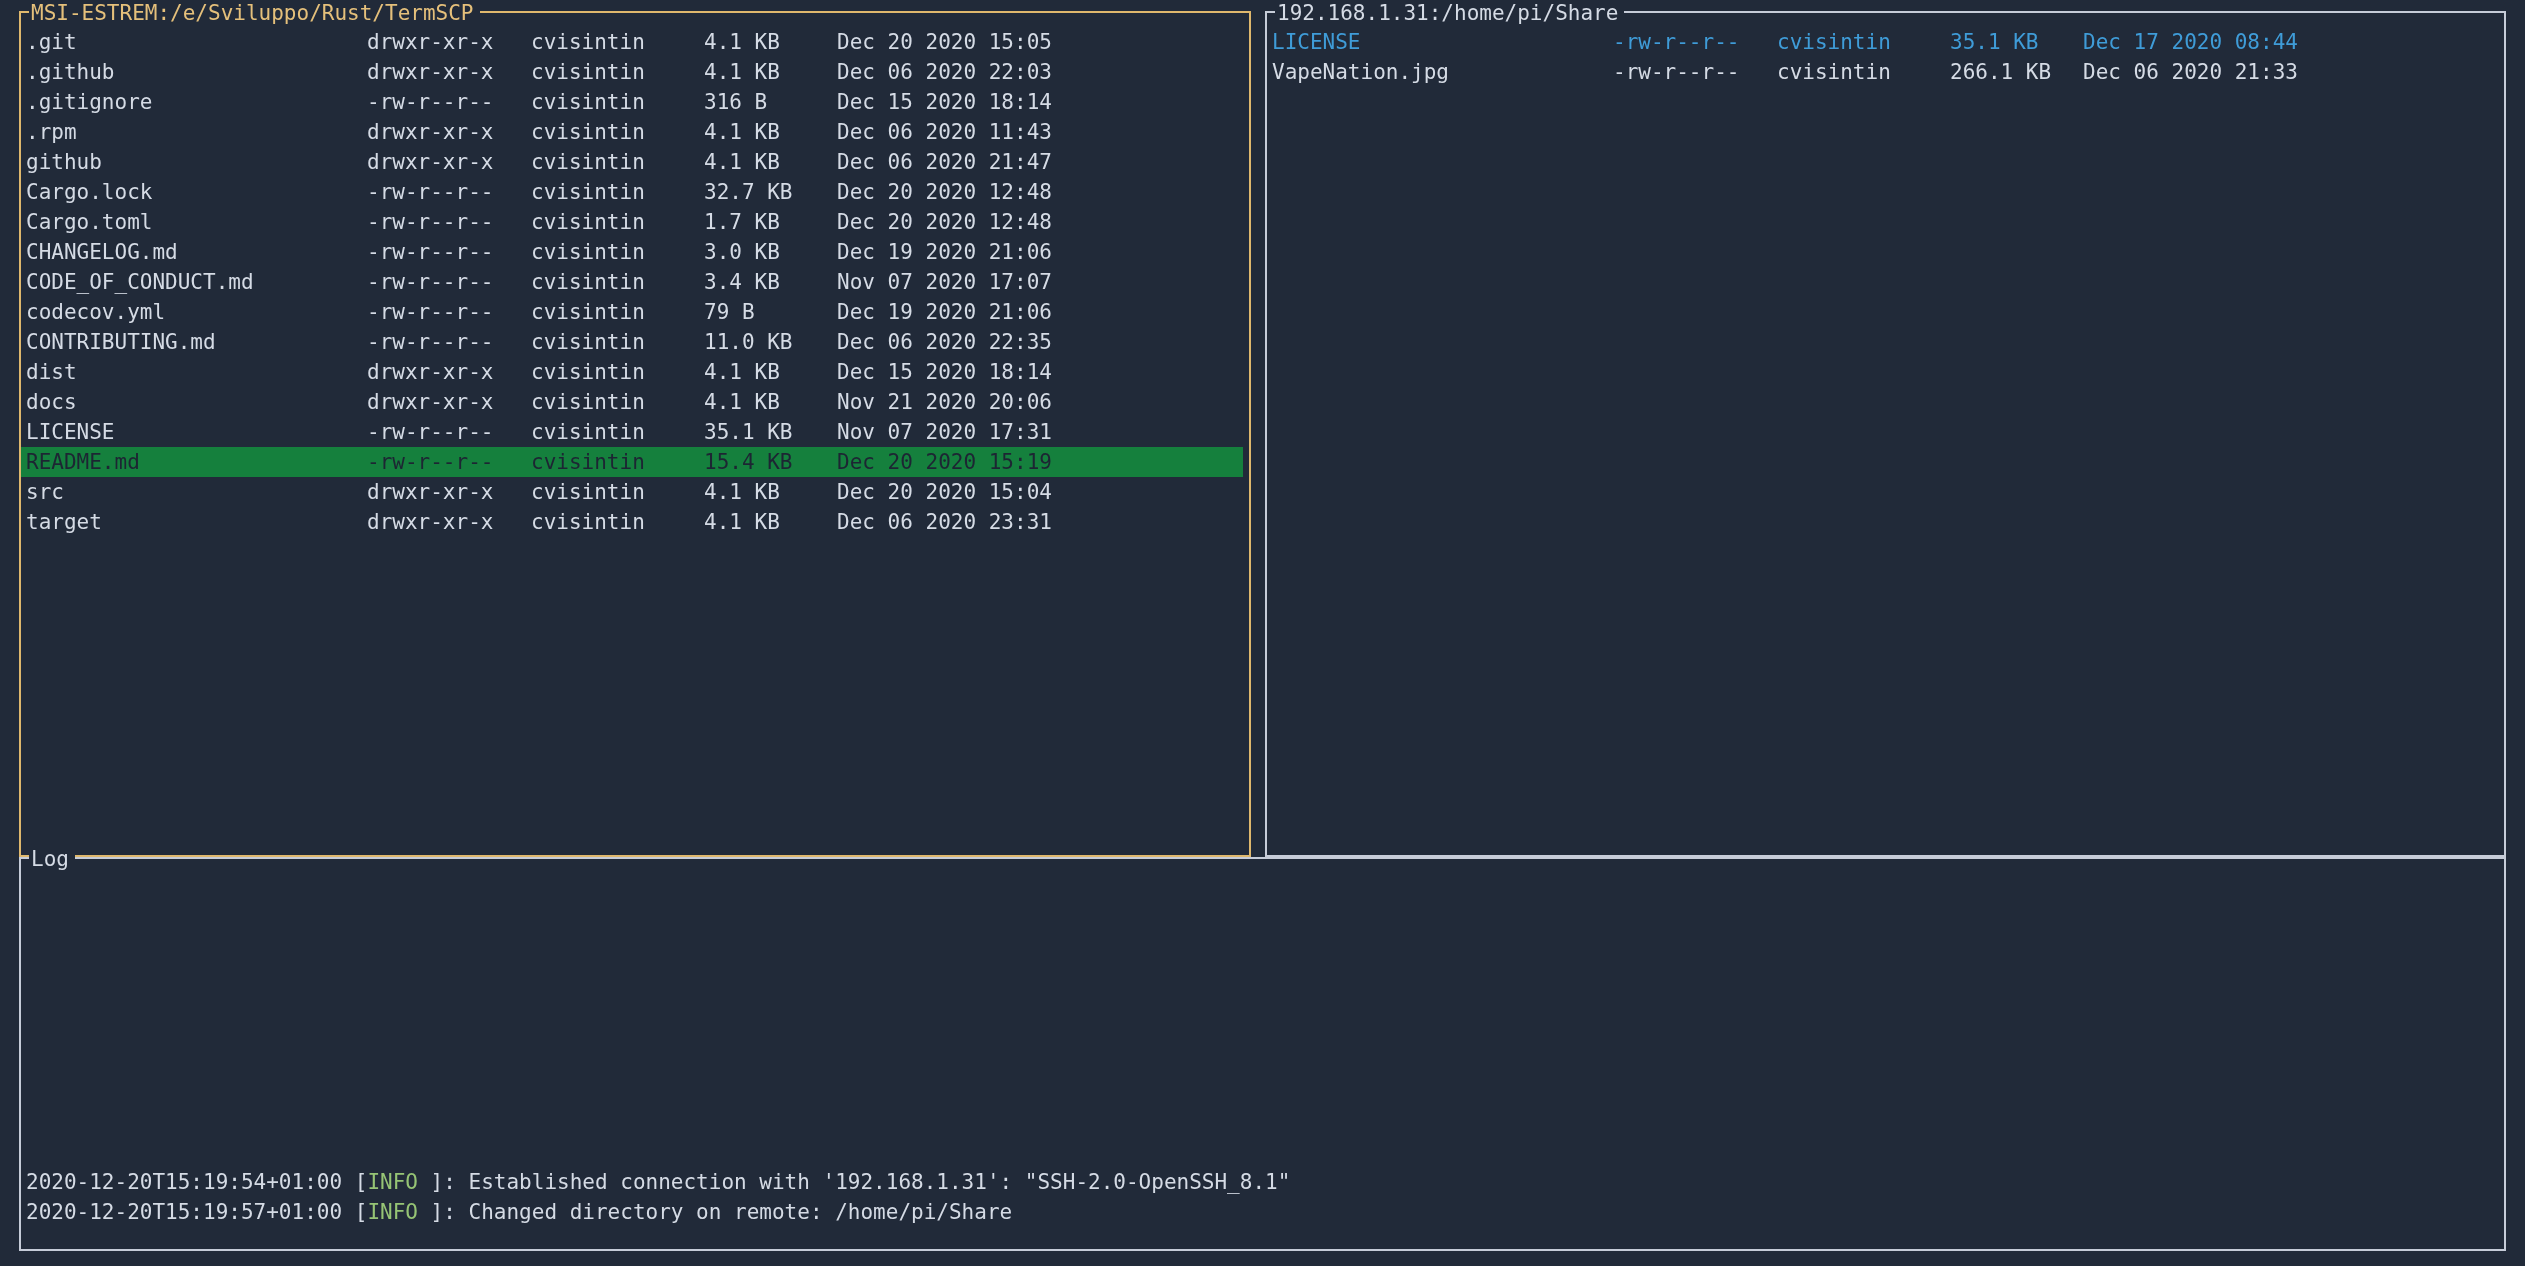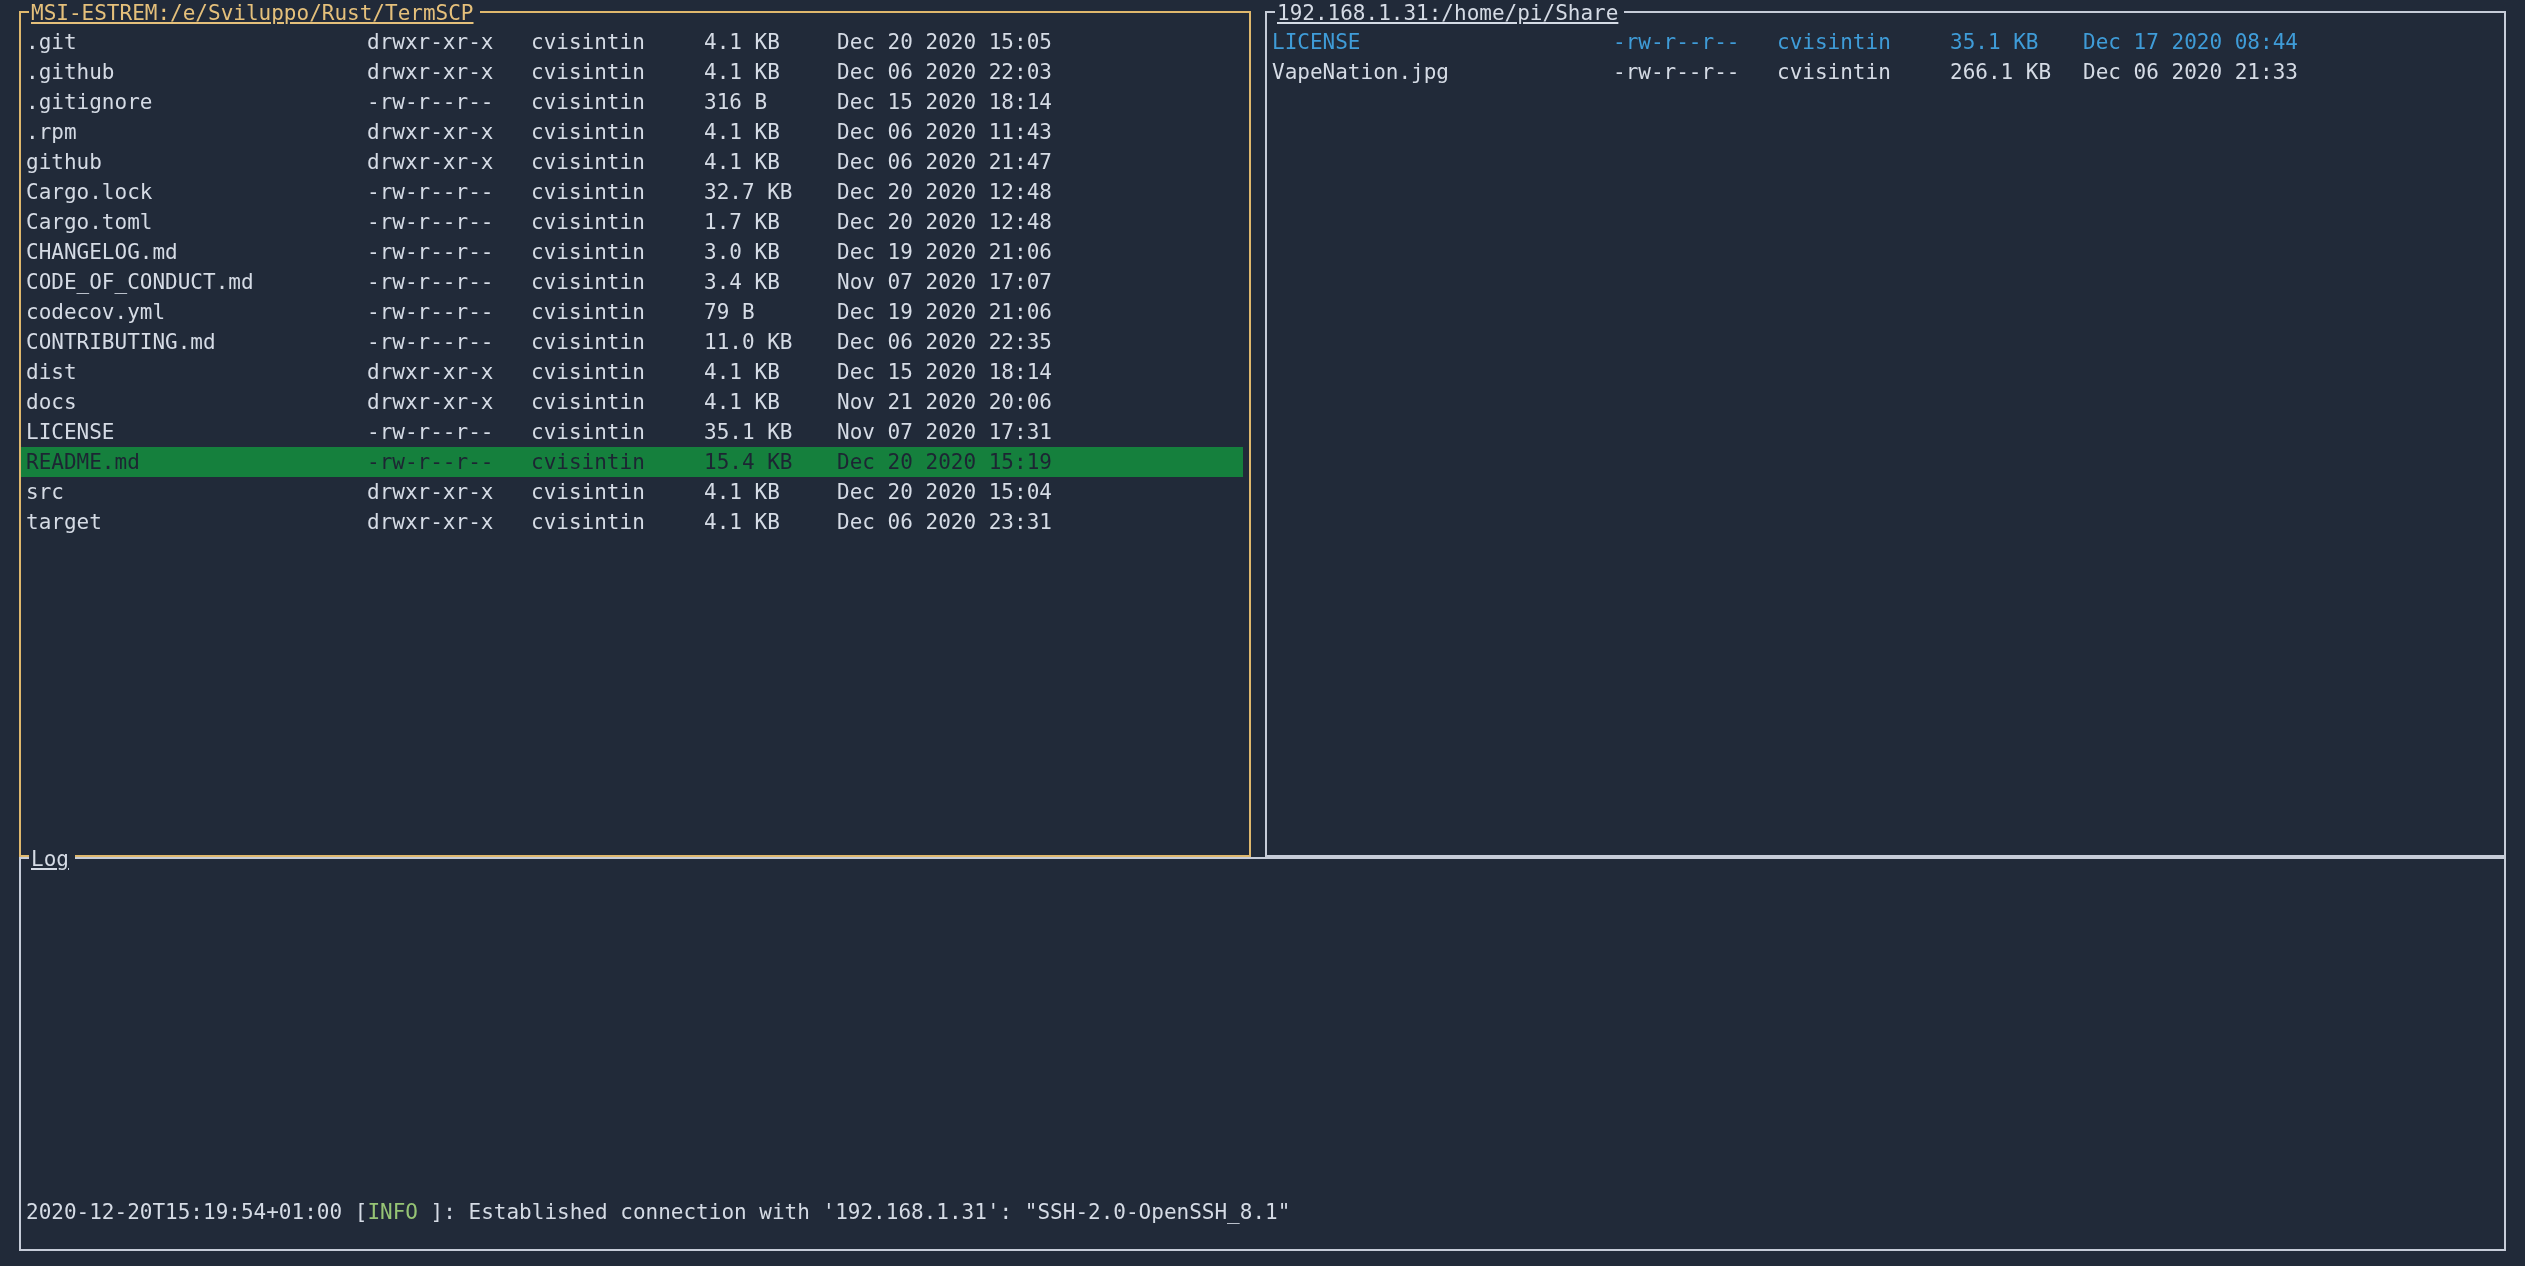--- a/index.html
+++ b/index.html
@@ -21,21 +21,20 @@
   .panel.left  { width: 1232px; flex: none; border-color: #dfb86d; }
   .panel.right { flex: 1; }
   .panel.log   { flex: 1; }
   .panel-title {
     position: absolute; top: -11px; left: 8px;
     background: #212a39;
     line-height: 22px;
     padding: 0 6px 0 2px;
     white-space: pre;
     color: #d5dbe5;
-    text-decoration: underline;
   }
   .left .panel-title { color: #e5c07b; }
   .file-list { padding-top: 14px; }
   .file-row {
     display: flex;
     line-height: 30px;
     white-space: pre;
     margin-right: 6px;
     cursor: default;
   }
@@ -206,15 +205,16 @@
   </div>
         </div>
     </section>
 
   </div>
 
   <section class="panel log">
     <div class="panel-title">Log</div>
     <div class="log-list" id="log-entries">
         <div class="log-entry"><span>2020-12-20T15:19:54+01:00 [</span><span class="level">INFO </span><span>]: Established connection with '192.168.1.31': "SSH-2.0-OpenSSH_8.1"</span></div>
+        <div class="log-entry"><span>2020-12-20T15:19:57+01:00 [</span><span class="level">INFO </span><span>]: Changed directory on remote: /home/pi/Share</span></div>
       </div>
   </section>
 </div>
 
 </body></html>

